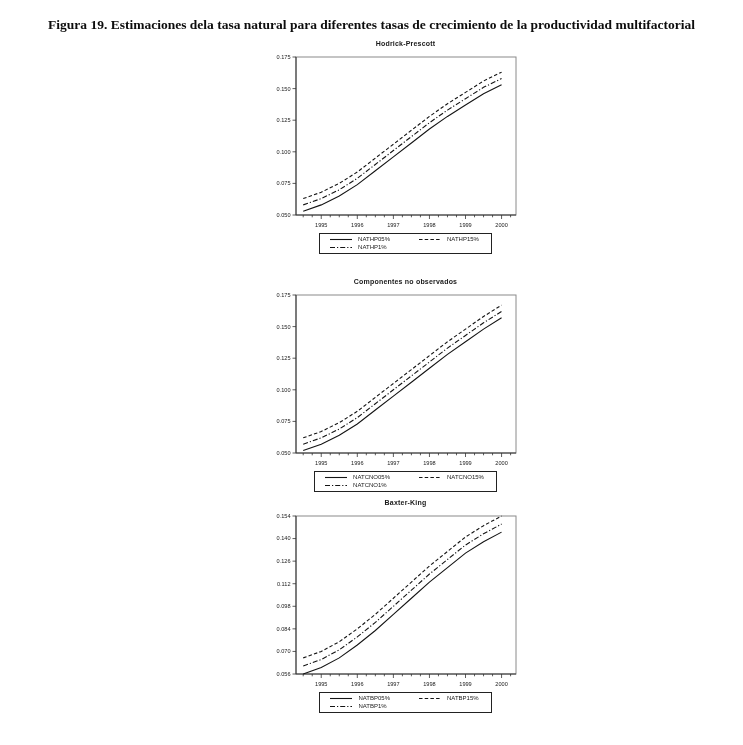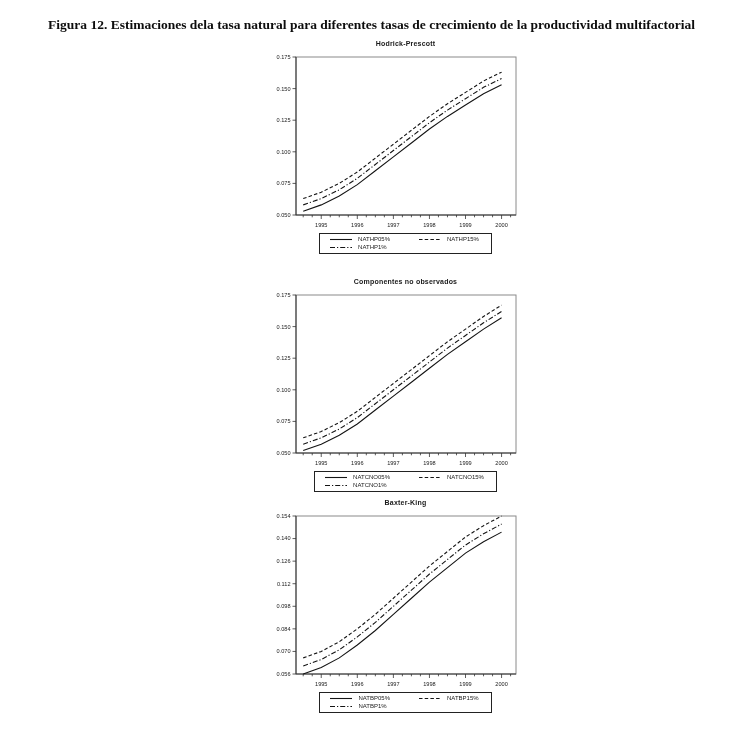--- a/index.html
+++ b/index.html
@@ -50,21 +50,21 @@
     padding:2px 12px 2px 9px;
     font-size:6px;
     background:#fff;
   }
   .legend-item{display:flex;align-items:center;gap:5px;white-space:nowrap;color:#1a1a1a;}
 </style>
 </head>
 <body>
 
 <main>
-  <h1 class="caption">Figura 12. Estimaciones dela tasa natural para diferentes tasas de crecimiento de la productividad multifactorial</h1>
+  <h1 class="caption">Figura 19. Estimaciones dela tasa natural para diferentes tasas de crecimiento de la productividad multifactorial</h1>
 
   <div class="charts">
 
     <figure class="chart" data-chart="0">
       <figcaption class="chart-title">Hodrick-Prescott</figcaption>
       <svg class="plot" viewBox="0 0 270 184" width="270" height="184">
           <rect x="44" y="10" width="220" height="158" fill="none" stroke="#8a8a8a" stroke-width="1"></rect>
           <line x1="44" y1="10" x2="44" y2="168" stroke="#333333" stroke-width="1"></line>
           <line x1="44" y1="168" x2="264" y2="168" stroke="#333333" stroke-width="1"></line>
           <line x1="40.5" y1="168" x2="44" y2="168" stroke="#333333" stroke-width="0.8"></line>

